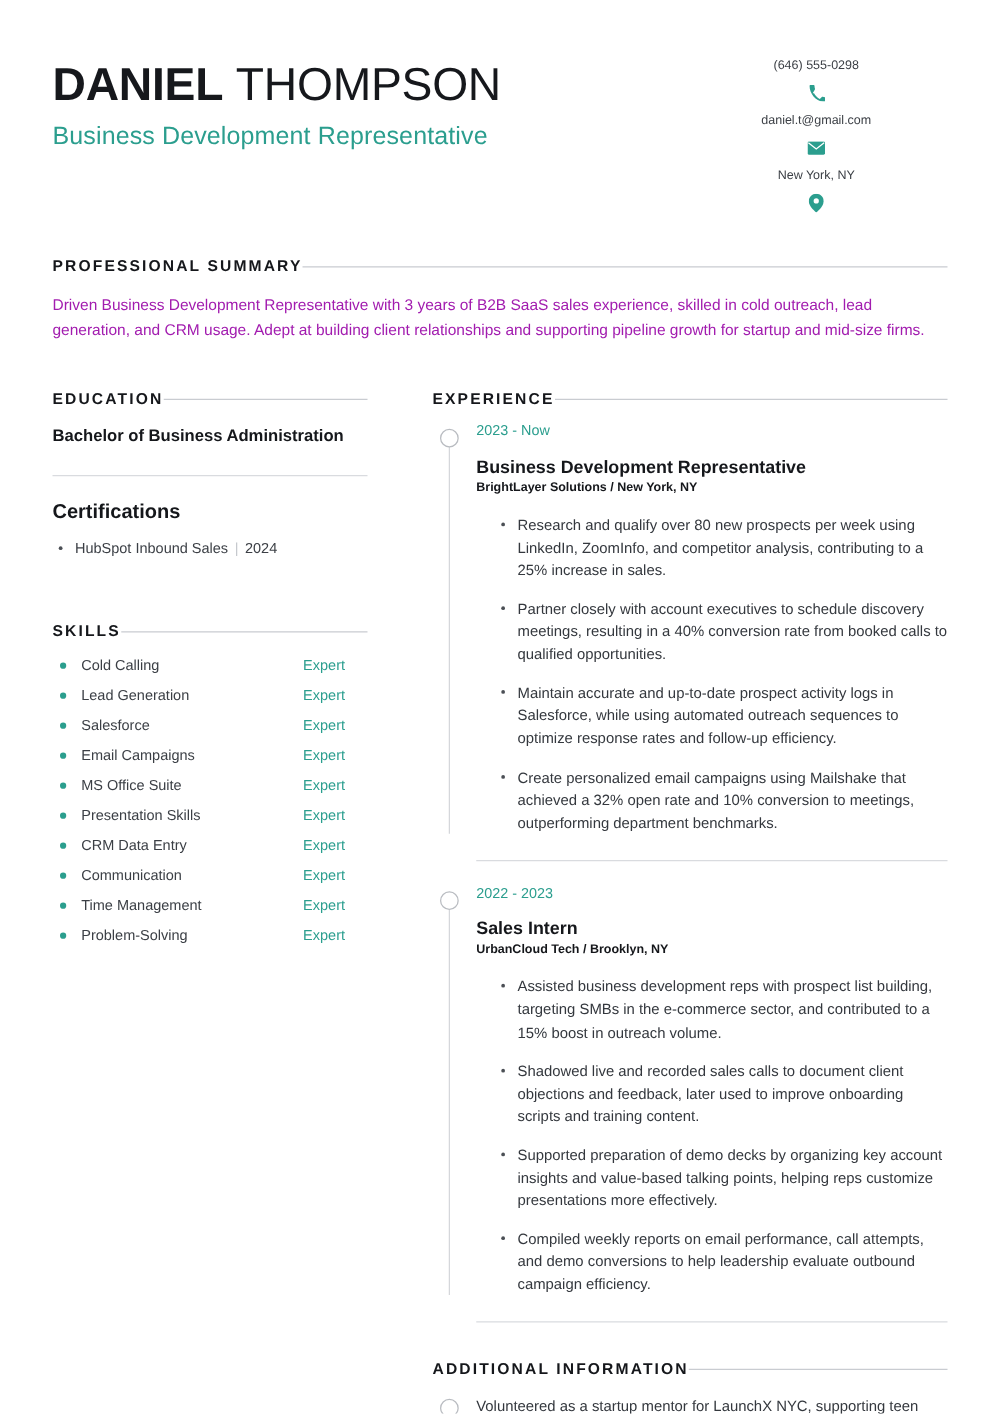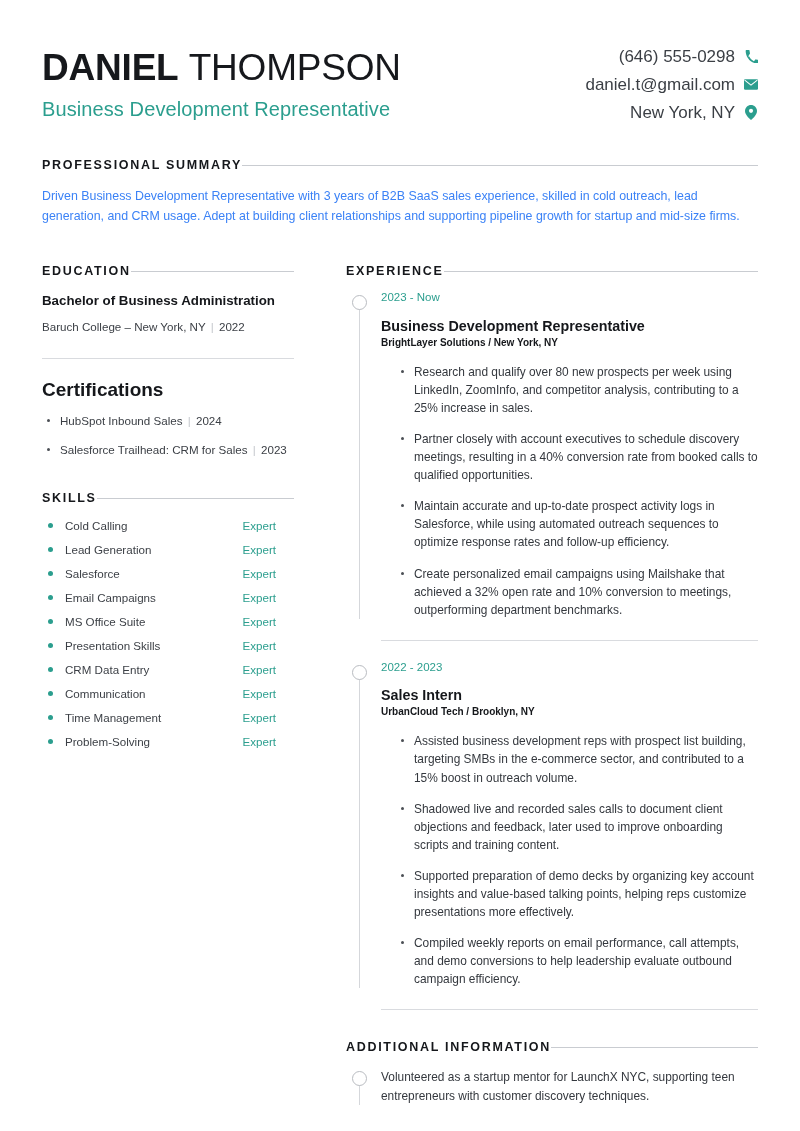--- a/index.html
+++ b/index.html
@@ -53,23 +53,24 @@
   .contact {
     padding-top: 6px;
     min-width: 210px;
   }
   .contact-row {
     display: flex;
     align-items: center;
     justify-content: flex-end;
     gap: 9px;
     margin-bottom: 11px;
-    font-size: 17px;
+    font-size: 10px;
     color: #3b3f45;
     line-height: 1;
+    flex-direction: column;
   }
   .contact-row:last-child { margin-bottom: 0; }
   .contact-icon {
     width: 14px;
     height: 14px;
     flex: 0 0 14px;
     display: inline-flex;
     align-items: center;
     justify-content: center;
   }
@@ -93,21 +94,21 @@
     flex: 1 1 auto;
     height: 1px;
     background: #c9ccd1;
   }
 
   
   .summary-block { margin-top: 37px; }
   .summary-text {
     font-size: 12.4px;
     line-height: 1.62;
-    color: #3b82f6;
+    color: #a21caf;
     max-width: 715px;
   }
 
   
   .columns {
     display: flex;
     margin-top: 38px;
     align-items: flex-start;
   }
   .col-left {
@@ -134,52 +135,52 @@
     font-size: 11.6px;
     color: #c4c7cc;
     padding: 0 2px;
   }
   .hr-light {
     height: 1px;
     background: #d9dbdf;
     margin: 22px 0 20px 0;
   }
   .sub-head {
-    font-size: 19px;
+    font-size: 16px;
     font-weight: 700;
     color: #15171b;
     margin-bottom: 11px;
   }
   ul.dot-list {
     list-style: none;
     margin: 0;
     padding: 0;
   }
   ul.dot-list li {
     position: relative;
     padding-left: 18px;
     font-size: 11.6px;
     color: #3b3f45;
     line-height: 1.5;
-    margin-bottom: 12px;
+    margin-bottom: 24px;
   }
   ul.dot-list li:last-child { margin-bottom: 0; }
   ul.dot-list li::before {
     content: "";
     position: absolute;
     left: 5px;
     top: 7px;
     width: 3px;
     height: 3px;
     border-radius: 50%;
     background: #4b4f55;
   }
 
   
-  .skills-block { margin-top: 33px; }
+  .skills-block { margin-top: 51px; }
   .skill-row {
     display: flex;
     align-items: center;
     margin-bottom: 11px;
     font-size: 11.6px;
   }
   .skill-row:last-child { margin-bottom: 0; }
   .skill-dot {
     width: 5px;
     height: 5px;
@@ -335,39 +336,29 @@
   <div class="columns">
 
     <div class="col-left">
 
       <div>
         <div class="sec-head">
           <span class="txt">EDUCATION</span>
           <span class="rule"></span>
         </div>
         <div class="edu-degree">Bachelor of Business Administration</div>
-        <div class="edu-meta">
-          <span>Baruch College – New York, NY</span>
-          <span class="sep">|</span>
-          <span>2022</span>
-        </div>
 
         <div class="hr-light"></div>
 
         <div class="sub-head">Certifications</div>
         <ul class="dot-list">
           <li>
             <span>HubSpot Inbound Sales</span>
             <span class="sep">|</span>
             <span>2024</span>
-          </li>
-          <li>
-            <span>Salesforce Trailhead: CRM for Sales</span>
-            <span class="sep">|</span>
-            <span>2023</span>
           </li>
         </ul>
       </div>
 
       <div class="skills-block">
         <div class="sec-head">
           <span class="txt">SKILLS</span>
           <span class="rule"></span>
         </div>
 

